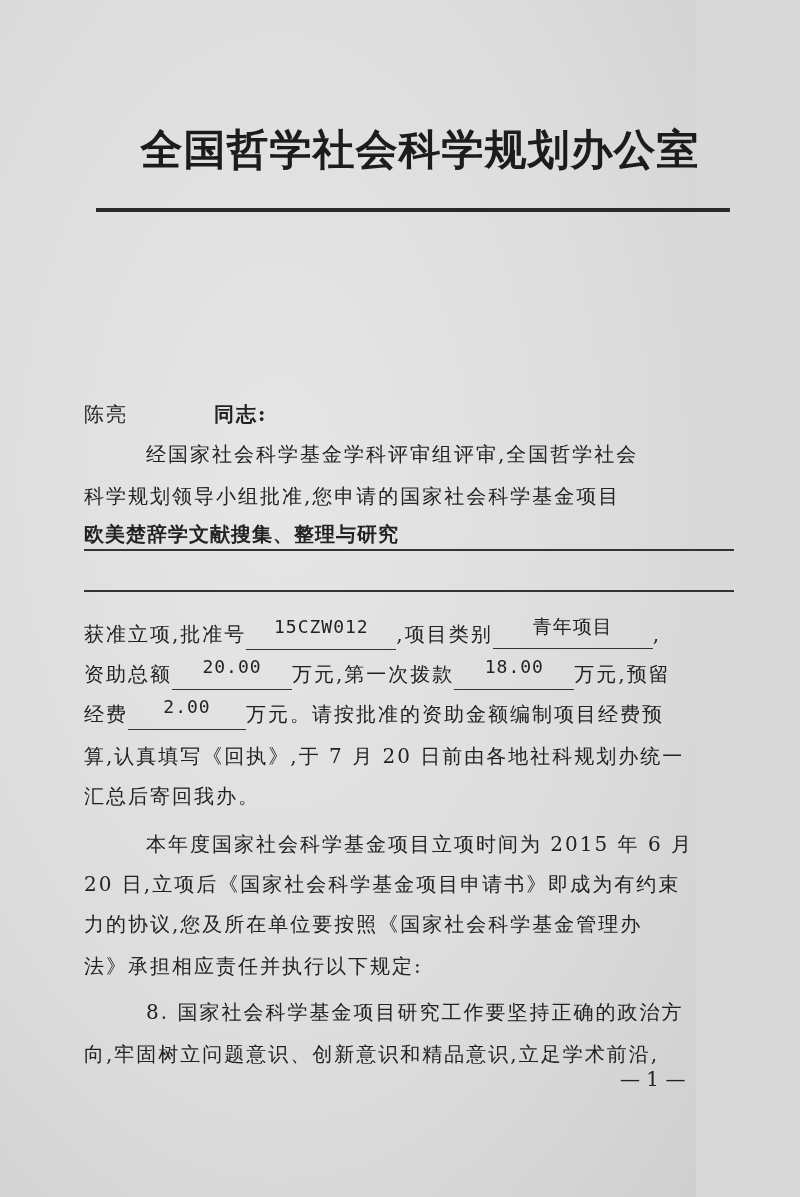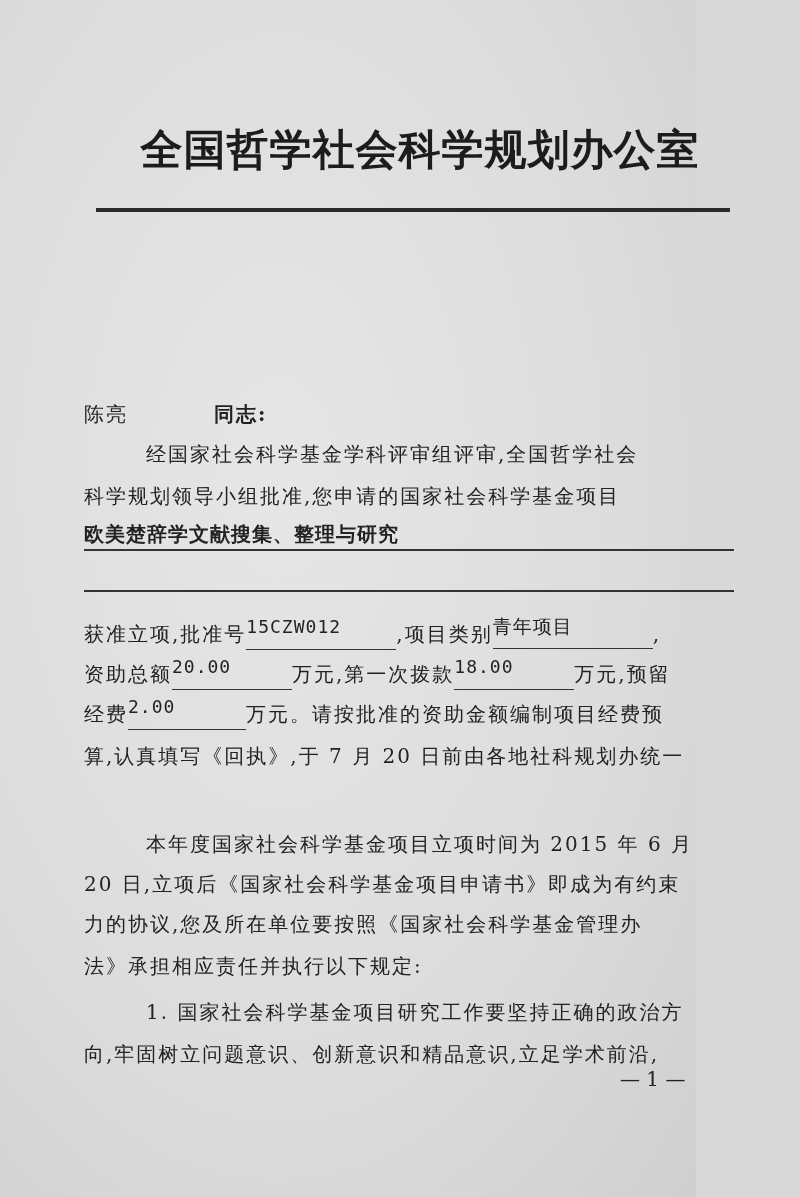--- a/index.html
+++ b/index.html
@@ -35,21 +35,21 @@
     font-size: 20px; line-height: 28px; white-space: nowrap;
     letter-spacing: 2px; color: #222;
   }
   .salutation .name { position: absolute; left: 0; }
   .salutation .greet { position: absolute; left: 130px; font-weight: bold; }
   .project-title { font-weight: bold; letter-spacing: 1px; }
   .rule {
     position: absolute; left: 84px; width: 650px; height: 1.5px; background: #333;
   }
   .blank {
-    display: inline-block; border-bottom: 1.5px solid #333; text-align: left;
+    display: inline-block; border-bottom: 1.5px solid #333; text-align: center;
     position: relative; vertical-align: baseline; letter-spacing: 1px;
   }
   .blank span { position: relative; top: -8px; font-family: "DejaVu Sans Mono", "Liberation Mono", monospace; font-size: 18px; }
   .blank .cjk { font-family: "DejaVu Sans", "Liberation Sans", sans-serif; font-size: 19px; }
   .page-num {
     position: absolute; left: 620px; top: 1067px; font-size: 20px; color: #222;
   }
 </style>
 </head>
 <body>
@@ -77,23 +77,24 @@
 
   <div class="line" style="top:660px;">
     <span>资助总额</span><span class="blank" style="width:120px;"><span>20.00</span></span><span>万元,第一次拨款</span><span class="blank" style="width:120px;"><span>18.00</span></span><span>万元,预留</span>
   </div>
 
   <div class="line" style="top:700px;">
     <span>经费</span><span class="blank" style="width:118px;"><span>2.00</span></span><span>万元。请按批准的资助金额编制项目经费预</span>
   </div>
 
   <div class="line" style="top:742px;">算,认真填写《回执》,于 7 月 20 日前由各地社科规划办统一</div>
+  <div class="line" style="top:782px;">汇总后寄回我办。</div>
 
   <div class="line" style="top:830px; left:146px;">本年度国家社会科学基金项目立项时间为 2015 年 6 月</div>
   <div class="line" style="top:870px;">20 日,立项后《国家社会科学基金项目申请书》即成为有约束</div>
   <div class="line" style="top:910px;">力的协议,您及所在单位要按照《国家社会科学基金管理办</div>
   <div class="line" style="top:952px;">法》承担相应责任并执行以下规定:</div>
 
-  <div class="line" style="top:998px; left:146px;">1. 国家社会科学基金项目研究工作要坚持正确的政治方</div>
+  <div class="line" style="top:998px; left:146px;">8. 国家社会科学基金项目研究工作要坚持正确的政治方</div>
   <div class="line" style="top:1040px;">向,牢固树立问题意识、创新意识和精品意识,立足学术前沿,</div>
 
   <div class="page-num">— 1 —</div>
 </div>
 
 </body></html>

